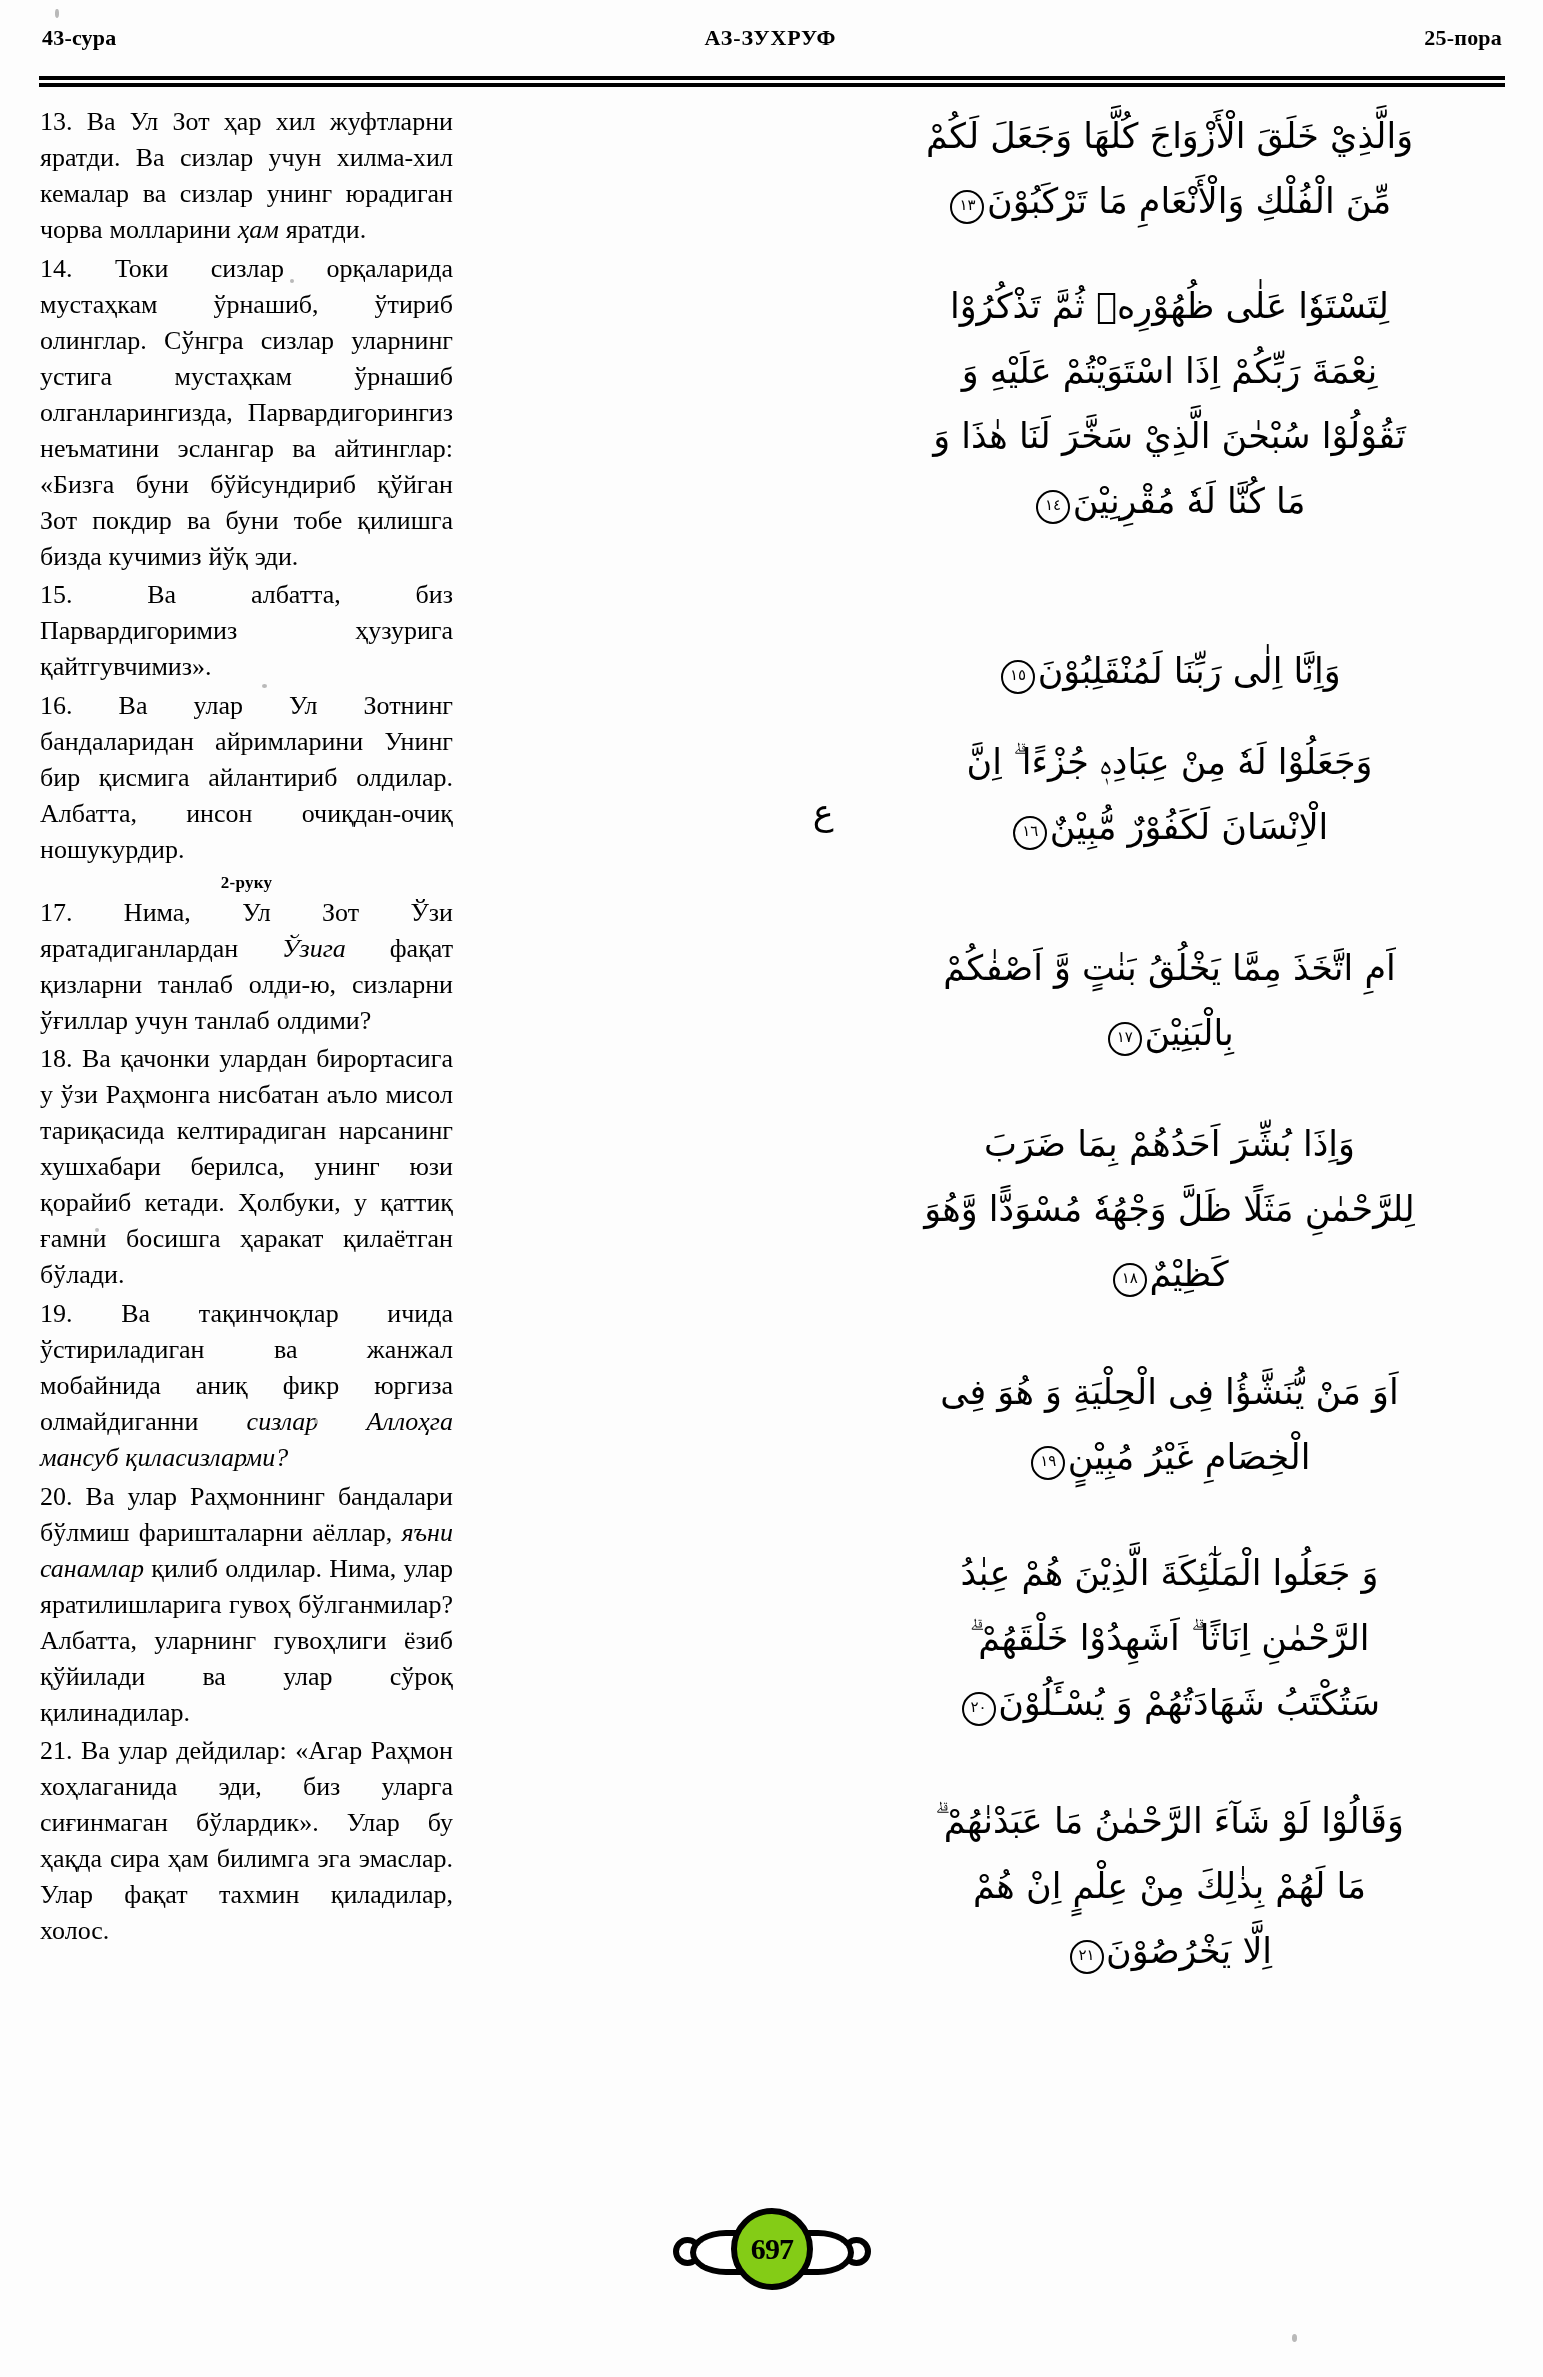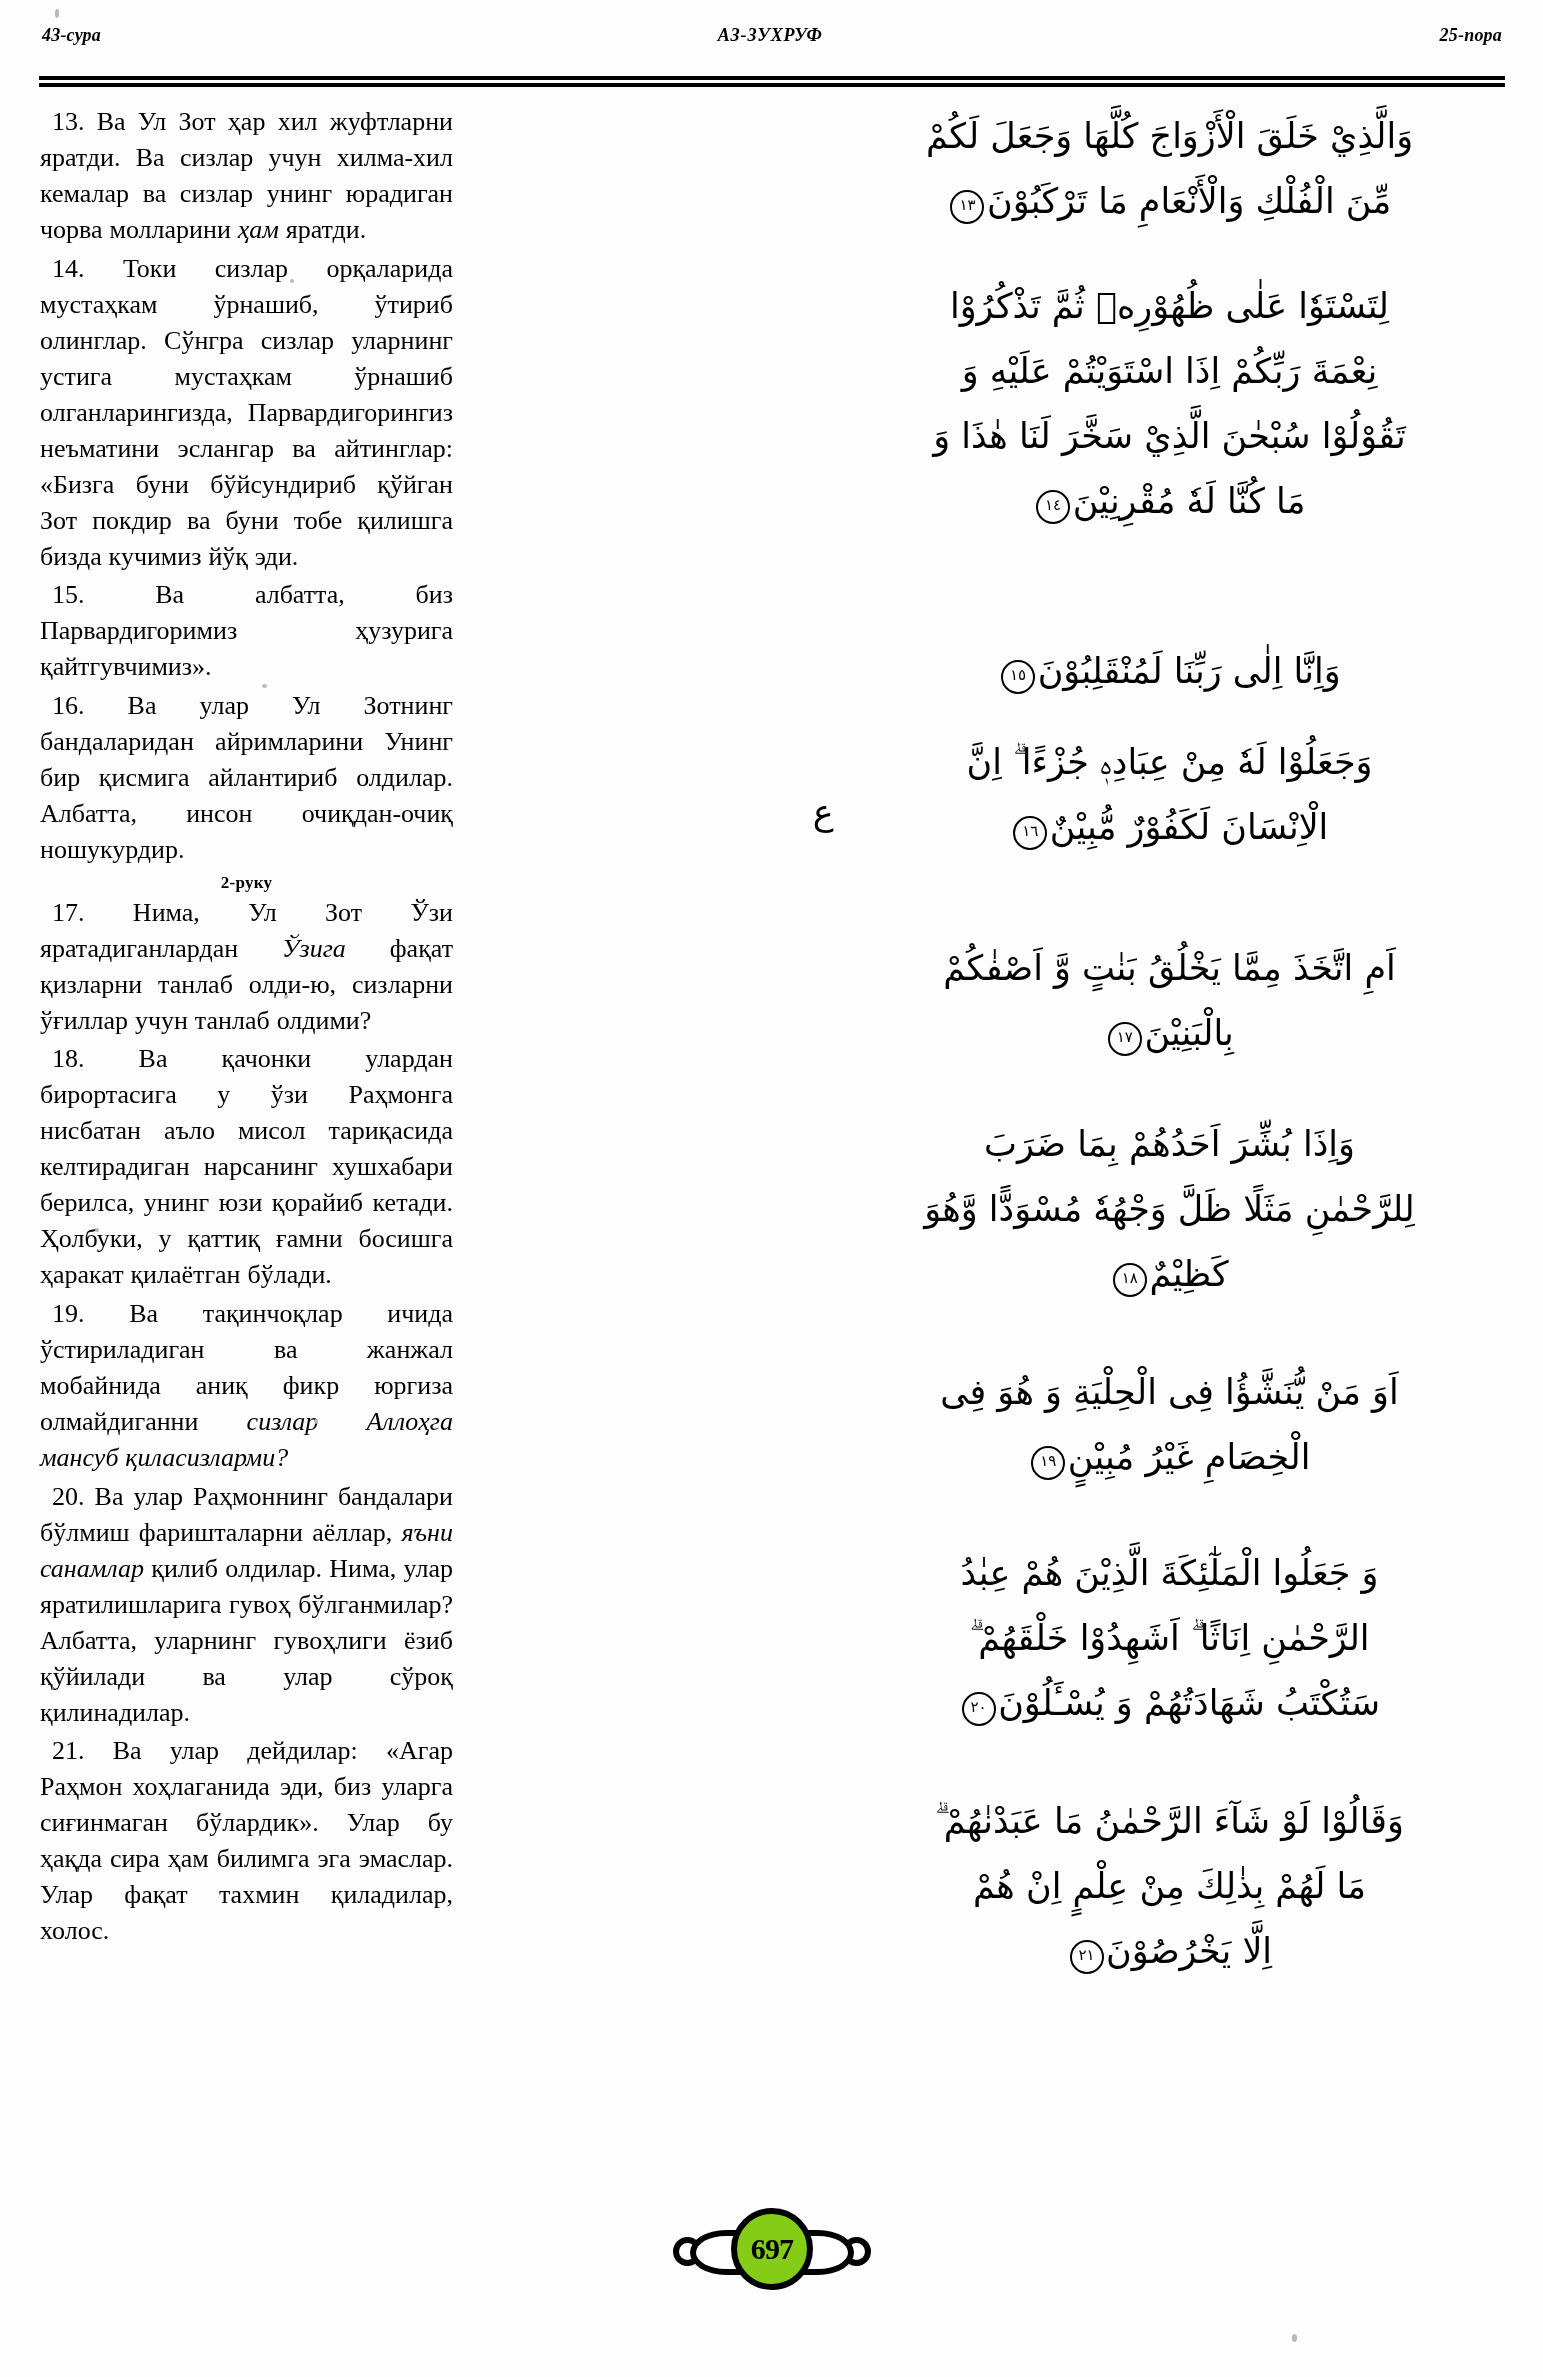--- a/index.html
+++ b/index.html
@@ -29,23 +29,22 @@
     left: 42px;
     right: 42px;
     height: 54px;
   }
   .header-row {
     display: flex;
     align-items: baseline;
     justify-content: flex-start;
     font-family: "Liberation Serif", "DejaVu Serif", serif;
     font-weight: bold;
-    font-size: 18px;
+    font-size: 22px;
     letter-spacing: 0.2px;
-    font-style: italic;
   }
   .header-left  { text-align: left; }
   .header-center{ text-align: center; flex: 1; letter-spacing: 0.9px; }
   .header-right { text-align: right; }
 
   .rule-double {
     position: absolute;
     left: 39px;
     right: 39px;
     top: 76px;
@@ -86,21 +85,21 @@
   
   .uz-verse {
     font-size: 26px;
     line-height: 36px;
     text-align: justify;
     text-justify: inter-word;
     margin: 0 0 2.6px 0;
     hyphens: manual;
     word-spacing: 0.4px;
   }
-  .uz-verse .num { white-space: nowrap; margin-left: 12px; }
+  .uz-verse .num { white-space: nowrap; }
   .uz-verse i { font-style: italic; }
 
   .ruku-label {
     font-size: 17px;
     font-weight: bold;
     text-align: center;
     margin: 5.3px 0 1.8px 0;
     letter-spacing: 0.3px;
   }
 

